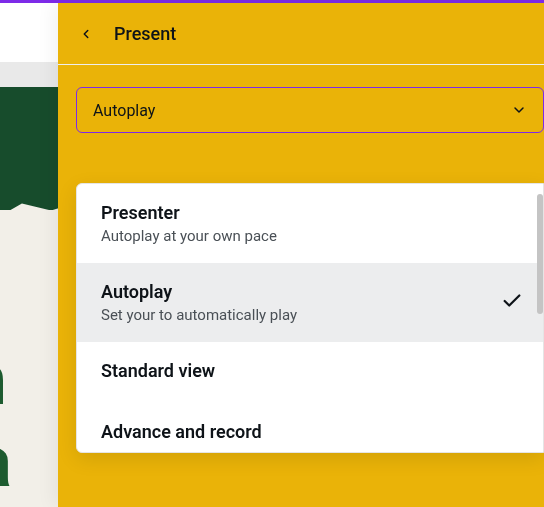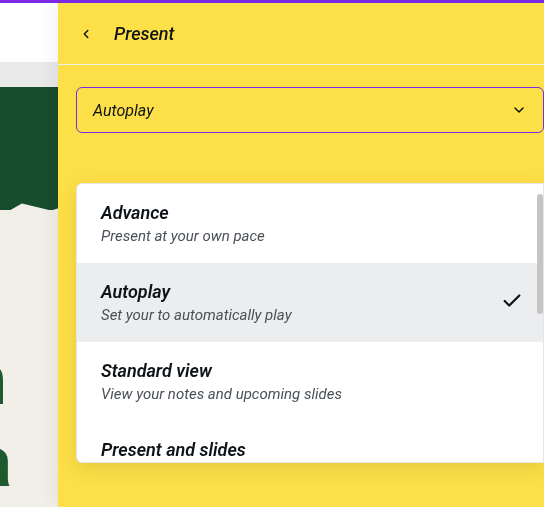--- a/index.html
+++ b/index.html
@@ -48,23 +48,22 @@
       font-weight: 800;
       color: #1d5b2f;
       letter-spacing: -2px;
     }
     .line1 { top: 250px; font-size: 72px; }
     .line2 { top: 332px; font-size: 72px; }
     .panel {
       position: absolute;
       top: 3px; left: 58px; right: 0;
       height: 504px;
-      background: #fde047;
+      background: #eab308;
       box-shadow: -4px 0 18px rgba(0,0,0,0.06);
-      font-style: italic;
     }
     .panel-header {
       display: flex;
       align-items: center;
       gap: 18px;
       height: 62px;
       padding: 0 18px;
       border-bottom: 1px solid #eee;
     }
     .back-btn {
@@ -175,36 +174,35 @@
     <div class="select">
       <span class="select-value">Autoplay</span>
       <svg width="16" height="16" viewBox="0 0 24 24" fill="none" stroke="#0e1318" stroke-width="2.2" stroke-linecap="round" stroke-linejoin="round">
           <polyline points="6 9 12 15 18 9"></polyline>
         </svg>
     </div>
   </div>
 
   <div class="dropdown">
     <div class="option">
-      <div class="opt-title">Advance</div>
-      <div class="opt-desc">Present at your own pace</div>
+      <div class="opt-title">Presenter</div>
+      <div class="opt-desc">Autoplay at your own pace</div>
     </div>
     <div class="option selected">
       <div class="opt-title">Autoplay</div>
       <div class="opt-desc">Set your to automatically play</div>
       <span class="check">
         <svg width="22" height="22" viewBox="0 0 24 24" fill="none" stroke="#0e1318" stroke-width="2.4" stroke-linecap="round" stroke-linejoin="round">
             <polyline points="20 6 9 17 4 12"></polyline>
           </svg>
       </span>
     </div>
     <div class="option">
       <div class="opt-title">Standard view</div>
-      <div class="opt-desc">View your notes and upcoming slides</div>
     </div>
     <div class="option option-last">
-      <div class="opt-title">Present and slides</div>
+      <div class="opt-title">Advance and record</div>
     </div>
     <div class="dd-scroll">
       <div class="dd-thumb"></div>
     </div>
   </div>
 </div>
 
 </body></html>

